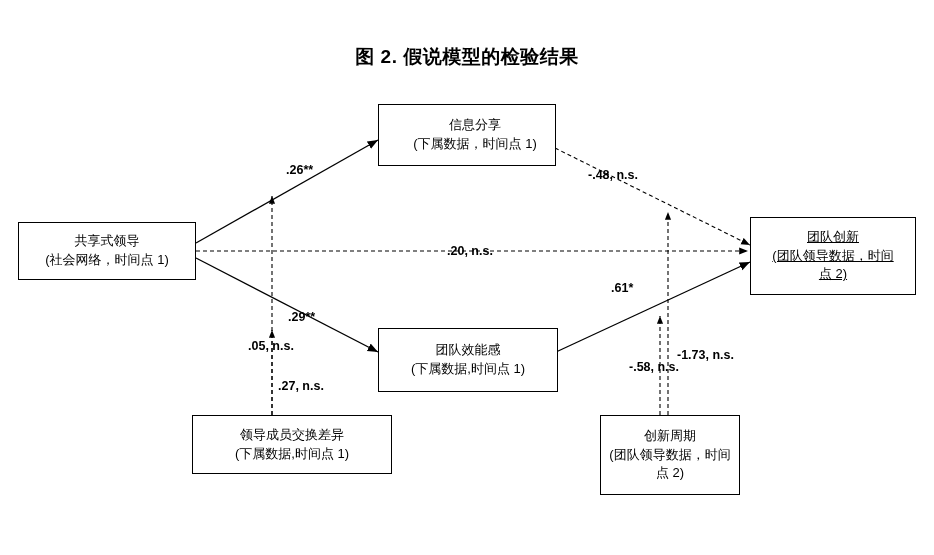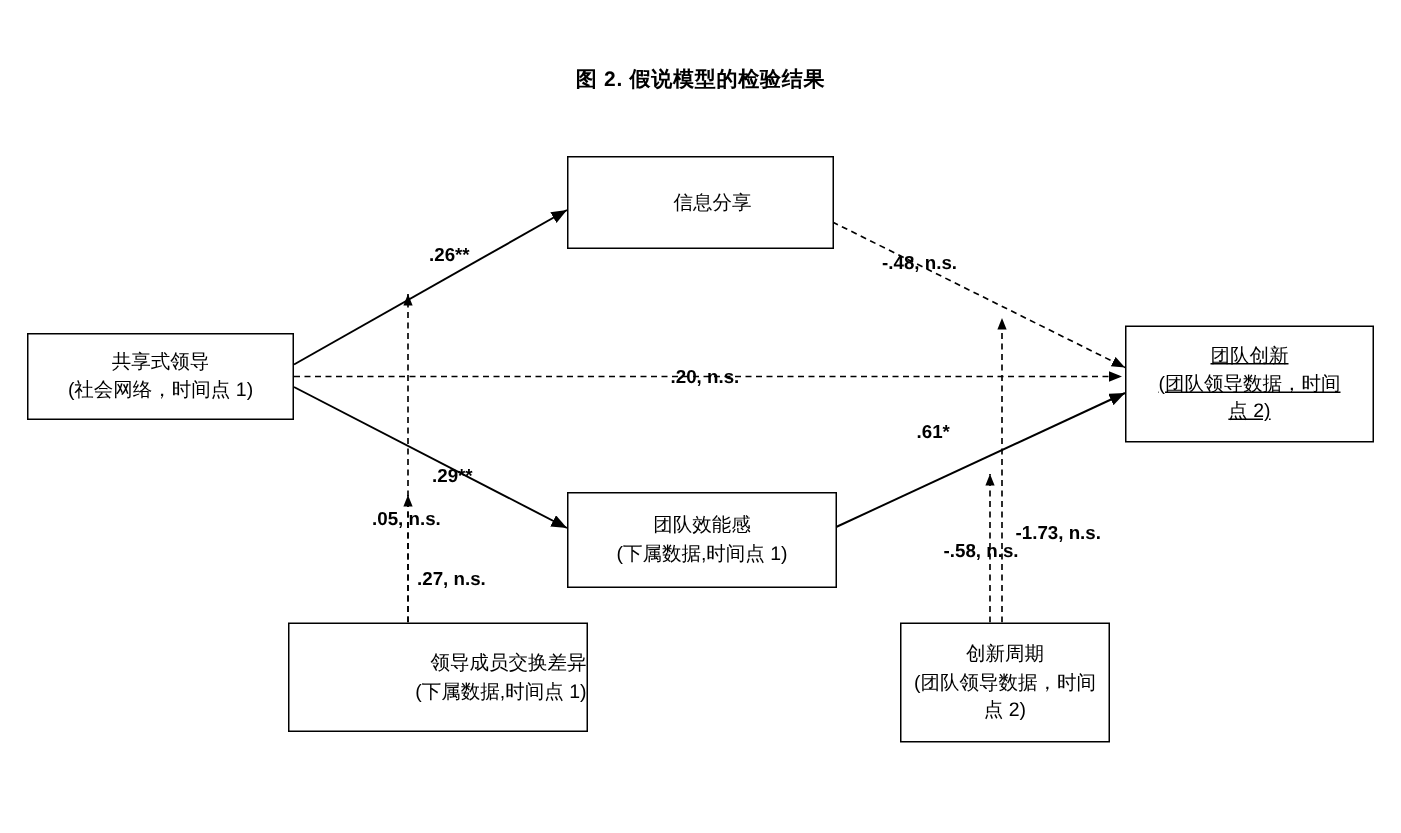--- a/index.html
+++ b/index.html
@@ -17,21 +17,21 @@
     height: 555px;
     overflow: hidden;
     background: #ffffff;
   }
   .title {
     position: absolute;
     top: 44px;
     left: 0;
     width: 934px;
     text-align: center;
-    font-size: 14px;
+    font-size: 19px;
     font-weight: bold;
     letter-spacing: 0.5px;
   }
   .node {
     position: absolute;
     border: 1px solid #000000;
     background: #ffffff;
     box-sizing: border-box;
     display: flex;
     flex-direction: column;
@@ -102,28 +102,29 @@
     <line x1="668" y1="415" x2="668" y2="212" stroke="#000" stroke-width="1.1" stroke-dasharray="4,3" marker-end="url(#arrowsm)"></line>
   </svg>
 
   <div class="node" style="left:18px; top:222px; width:178px; height:58px;">
     <span class="ln">共享式领导</span>
     <span class="ln">(社会网络，时间点 1)</span>
   </div>
 
   <div class="node" style="left:378px; top:104px; width:178px; height:62px;padding-left:16px;">
     <span class="ln">信息分享</span>
+    <span class="ln">(下属数据，时间点 1)</span>
   </div>
 
   <div class="node" style="left:378px; top:328px; width:180px; height:64px;">
     <span class="ln">团队效能感</span>
     <span class="ln">(下属数据,时间点 1)</span>
   </div>
 
-  <div class="node" style="left:192px; top:415px; width:200px; height:73px;align-items:flex-end;">
+  <div class="node" style="left:192px; top:415px; width:200px; height:59px;">
     <span class="ln">领导成员交换差异</span>
     <span class="ln">(下属数据,时间点 1)</span>
   </div>
 
   <div class="node" style="left:600px; top:415px; width:140px; height:80px;">
     <span class="ln">创新周期</span>
     <span class="ln">(团队领导数据，时间</span>
     <span class="ln">点 2)</span>
   </div>
 

